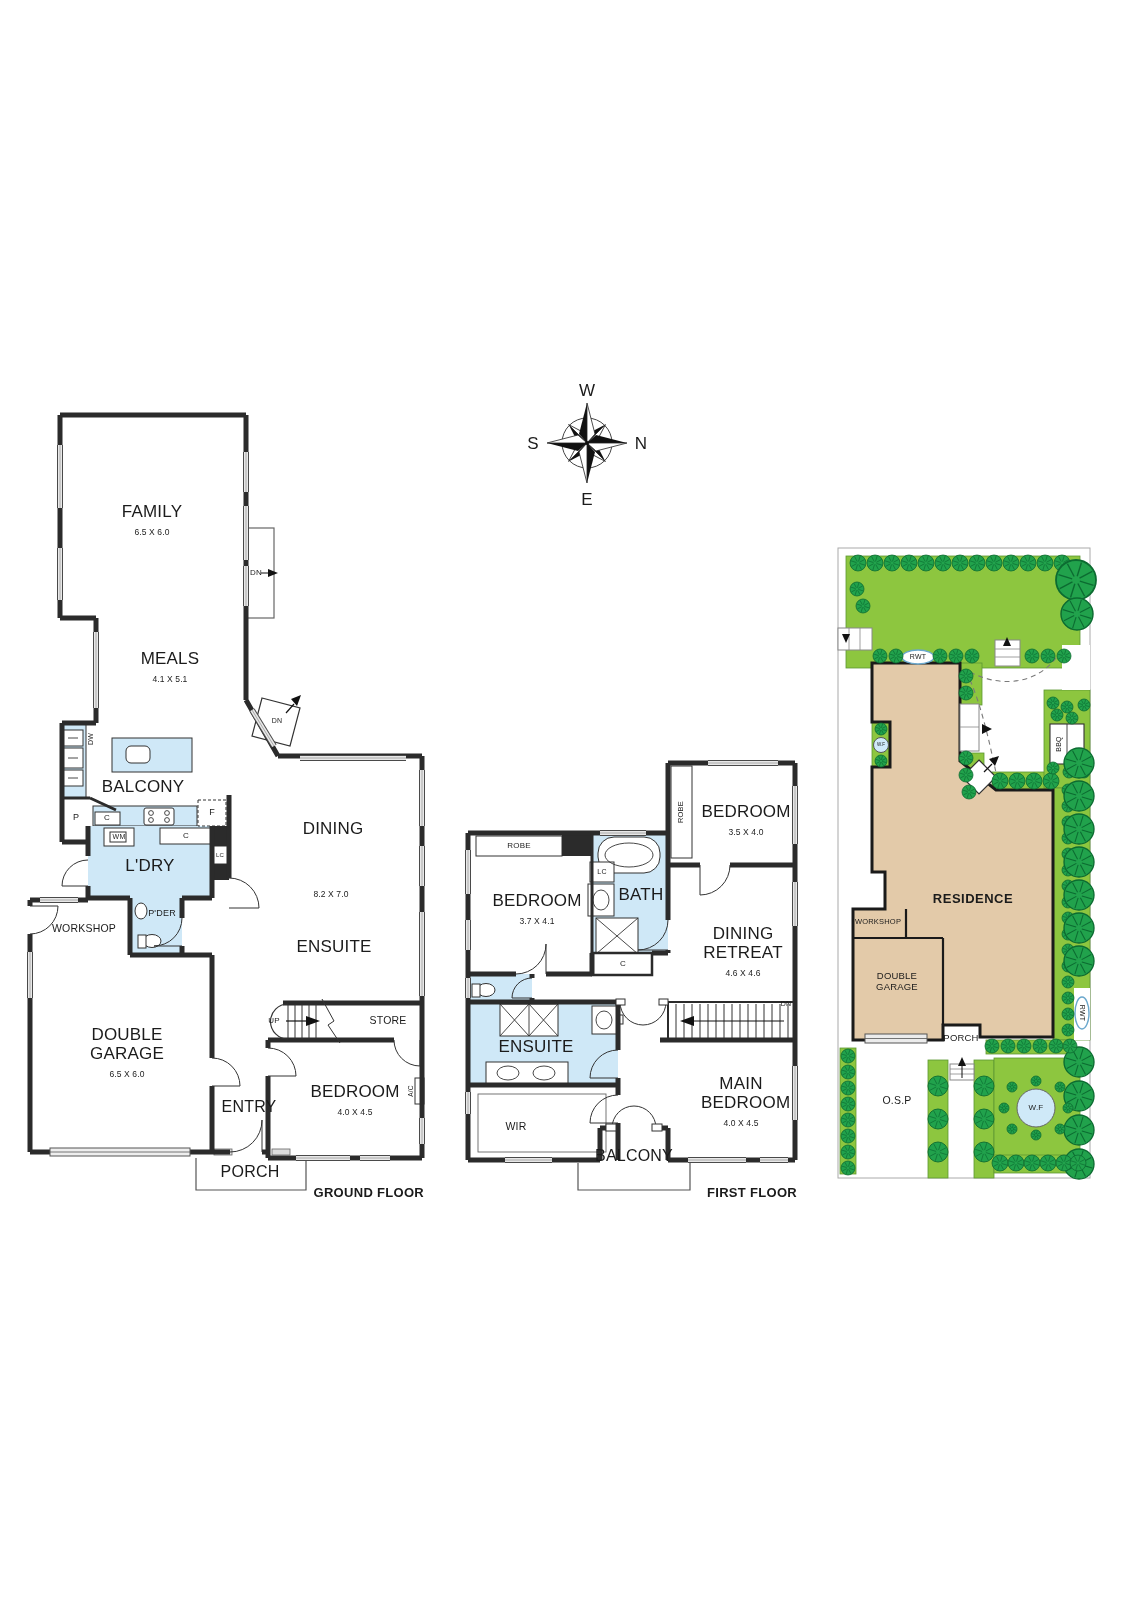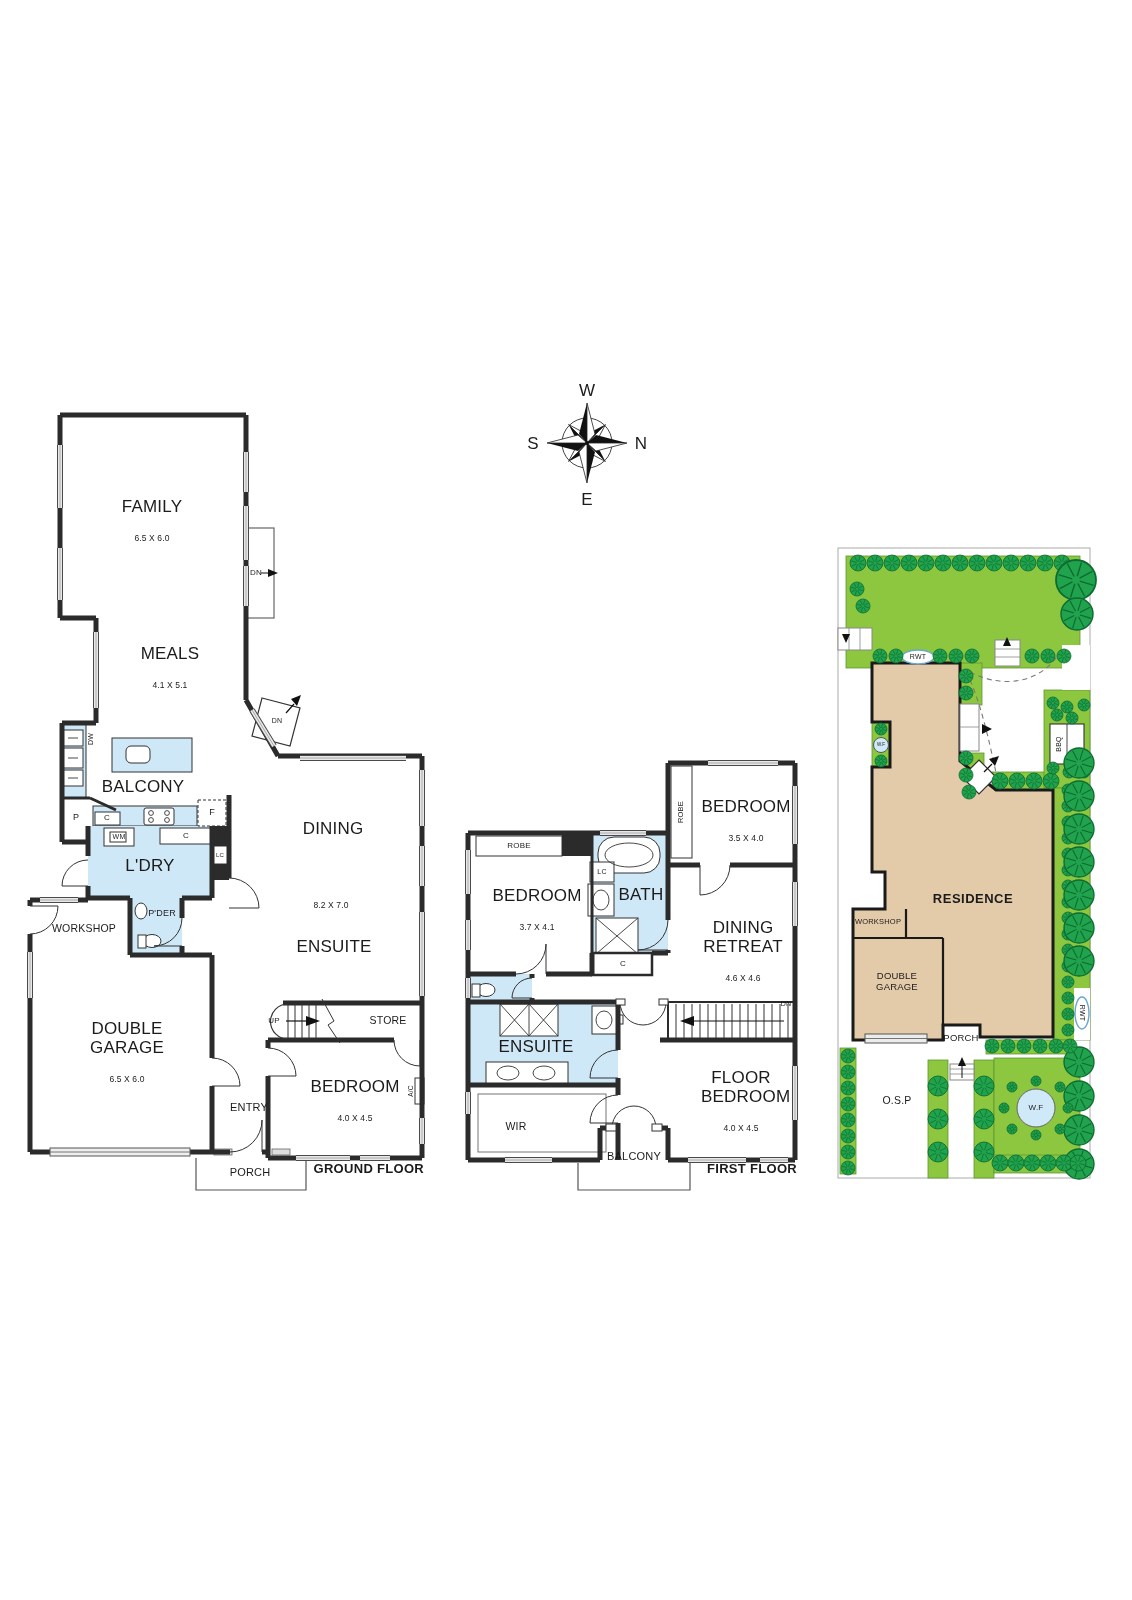--- a/index.html
+++ b/index.html
@@ -2,26 +2,26 @@
 <html><head>
 <meta charset="utf-8">
 <style>
   html,body{margin:0;padding:0;background:#ffffff;}
   #sheet{position:relative;width:1132px;height:1600px;background:#fff;overflow:hidden;
          font-family:"Liberation Sans",sans-serif;}
   #plan-svg{position:absolute;left:0;top:0;}
   .lbl{position:absolute;transform:translate(-50%,-50%);color:#1b1b1b;white-space:nowrap;
        text-align:center;line-height:1.12;letter-spacing:.2px;}
   .room{font-size:17px;}
-  .dims{font-size:8.5px;margin-top:18px;letter-spacing:.1px;}
-  .s10{font-size:11px;} .s105{font-size:10.5px;} .s95{font-size:9.5px;}
+  .dims{font-size:8.5px;margin-top:7px;letter-spacing:.1px;}
+  .s10{font-size:16px;} .s105{font-size:10.5px;} .s95{font-size:9.5px;}
   .small9{font-size:9px;} .small8{font-size:8px;}
   .tiny75{font-size:7.5px;} .tiny7{font-size:7px;} .tiny65{font-size:6.5px;}
   .tiny6{font-size:6px;} .tiny45{font-size:4.5px;letter-spacing:0;}
-  .title{font-size:13px;font-weight:bold;transform:translate(-100%,-50%);letter-spacing:.3px;}
+  .title{font-size:13px;font-weight:bold;transform:translate(-100%,-50%);letter-spacing:.3px;margin-top:24px;}
   .cmp{font-size:17px;}
   .rotccw{transform:translate(-50%,-50%) rotate(-90deg);}
   .rotcw{transform:translate(-50%,-50%) rotate(90deg);}
   .w74{width:74px;white-space:normal;}
   .w80{width:80px;white-space:normal;}
   .w60{width:60px;white-space:normal;font-size:9.5px;}
   .resid{font-size:13px;font-weight:bold;letter-spacing:.5px;text-align:center;}
 </style>
 </head>
 <body>
@@ -1617,21 +1617,21 @@
 <div class="lbl room" style="left:641px;top:895px">BATH</div>
 <div class="lbl w80" style="left:743px;top:951px">
   <div class="room">DINING RETREAT</div>
   <div class="dims">4.6 X 4.6</div>
 </div>
 <div class="lbl small8" style="left:623px;top:964px">C</div>
 <div class="lbl room" style="left:536px;top:1047px">ENSUITE</div>
 <div class="lbl s105" style="left:516px;top:1127px">WIR</div>
 <div class="lbl s10" style="left:634px;top:1156px">BALCONY</div>
 <div class="lbl w80" style="left:741px;top:1101px">
-  <div class="room">FLOOR BEDROOM</div>
+  <div class="room">MAIN BEDROOM</div>
   <div class="dims">4.0 X 4.5</div>
 </div>
 <div class="lbl tiny7" style="left:786px;top:1004px">DN</div>
 <div class="lbl title" style="left:797px;top:1169px">FIRST FLOOR</div>
 
 <div class="lbl tiny7" style="left:918px;top:657px">RWT</div>
 <div class="lbl tiny7 rotccw" style="left:1059px;top:744px">BBQ</div>
 <div class="lbl tiny45" style="left:881px;top:745px">W.F</div>
 <div class="lbl resid" style="left:973px;top:899px">RESIDENCE</div>
 <div class="lbl tiny75" style="left:878px;top:922px">WORKSHOP</div>

